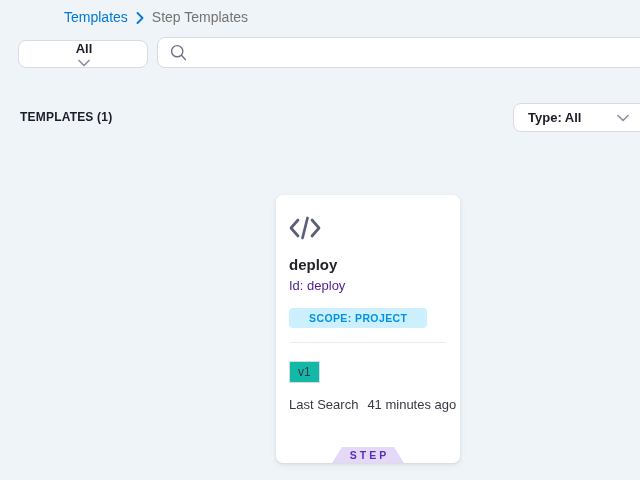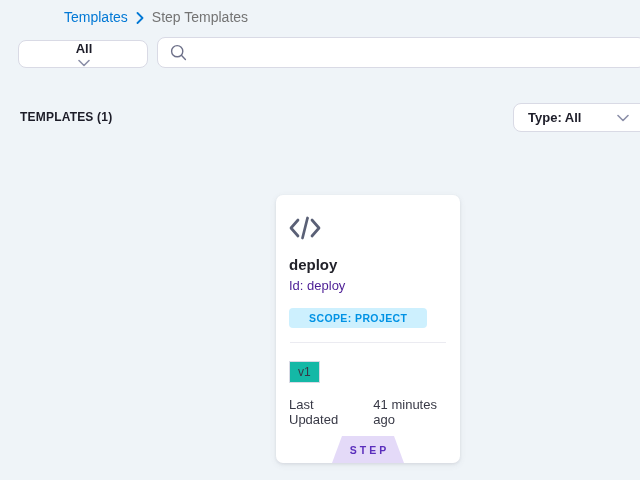--- a/index.html
+++ b/index.html
@@ -92,21 +92,21 @@
     position:absolute; left:13px; top:166px;
     background:#14b8a6; border:1px solid #d9dae5; border-radius:0;
     font-size:12px; color:#383946; padding:3px 8px;
   }
   .last-updated {
     position:absolute; left:13px; top:202px;
     font-size:13px; color:#383946; display:flex; gap:9px;
   }
   .step-badge {
     position:absolute; bottom:0; left:50%; transform:translateX(-50%);
-    width:72px; height:27px;
+    width:72px; height:16px;
     background:#e4daf8;
     clip-path:polygon(10px 0, 62px 0, 72px 100%, 0 100%);
     display:flex; align-items:center; justify-content:center;
     font-size:10.5px; font-weight:700; color:#5a2ebc;
     letter-spacing:3px; padding-left:3px;
   }
 </style>
 </head>
 <body>
 
@@ -153,20 +153,20 @@
     <div class="card-title">deploy</div>
     <div class="card-id">Id: deploy</div>
 
     <span class="scope-badge">SCOPE: PROJECT</span>
 
     <div class="divider"></div>
 
     <span class="version-tag">v1</span>
 
     <div class="last-updated">
-      <span>Last Updated</span>
+      <span>Last Search</span>
       <span>41 minutes ago</span>
     </div>
 
     <div class="step-badge">STEP</div>
   </div>
 
 </div>
 
 </body></html>

